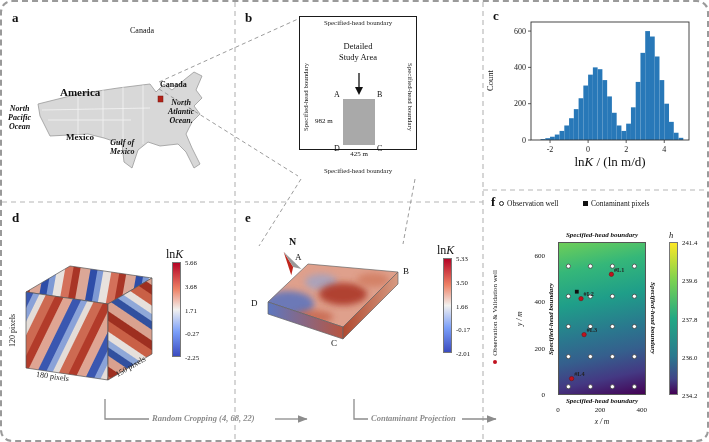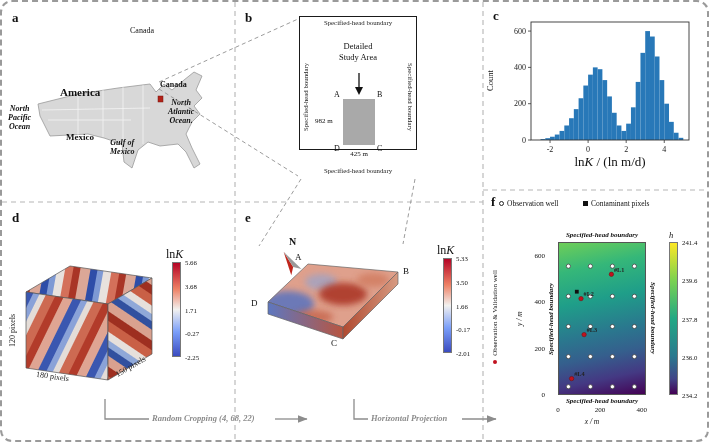--- a/index.html
+++ b/index.html
@@ -312,21 +312,21 @@
         </svg>
     </div>
     <div class="fbnd ctr" style="left:70px;top:207px;width:98px">Specified-head boundary</div>
     <div class="fbnd vdown" style="left:166px;top:52px;height:153px">Specified-head boundary</div>
 
     <div id="f-xticks" style="left:75px;top:216px;width:88px;height:10px">
         <div class="ftick" style="left: 0px;">0</div>
         <div class="ftick" style="left: 41.9048px;">200</div>
         <div class="ftick" style="left: 83.8095px;">400</div>
       </div>
-    <div class="ctr it" style="left:65px;top:227px;width:88px;font-size:7.5px">x / m</div>
+    <div class="ctr it" style="left:75px;top:227px;width:88px;font-size:7.5px">x / m</div>
 
     <div class="cbtitle it" style="left:186px;top:40px;font-size:8.5px">h</div>
     <div class="cbgrad vir" style="left:186px;top:52px;height:153px"></div>
     <div id="cb-f" class="cbticks" style="left:186px;top:52px;height:153px">
         <div class="cbtick" style="top: 0px;">241.4</div>
         <div class="cbtick" style="top: 38.25px;">239.6</div>
         <div class="cbtick" style="top: 76.5px;">237.8</div>
         <div class="cbtick" style="top: 114.75px;">236.0</div>
         <div class="cbtick" style="top: 153px;">234.2</div>
       </div>
@@ -351,14 +351,14 @@
       <line x1="413" y1="177" x2="401" y2="242"></line>
     </g>
     <g stroke="#8c8c8c" stroke-width="1.3" fill="none">
       <polyline points="103,397 103,417 147,417"></polyline>
       <line x1="273" y1="417" x2="305" y2="417" marker-end="url(#arr)"></line>
       <polyline points="352,397 352,417 366,417"></polyline>
       <line x1="460" y1="417" x2="494" y2="417" marker-end="url(#arr)"></line>
     </g>
   </svg>
   <div class="annot" style="left:150px;top:411px">Random Cropping (4, 68, 22)</div>
-  <div class="annot" style="left:369px;top:411px">Horizontal Projection</div>
+  <div class="annot" style="left:369px;top:411px">Contaminant Projection</div>
 </div>
 
 </body></html>

